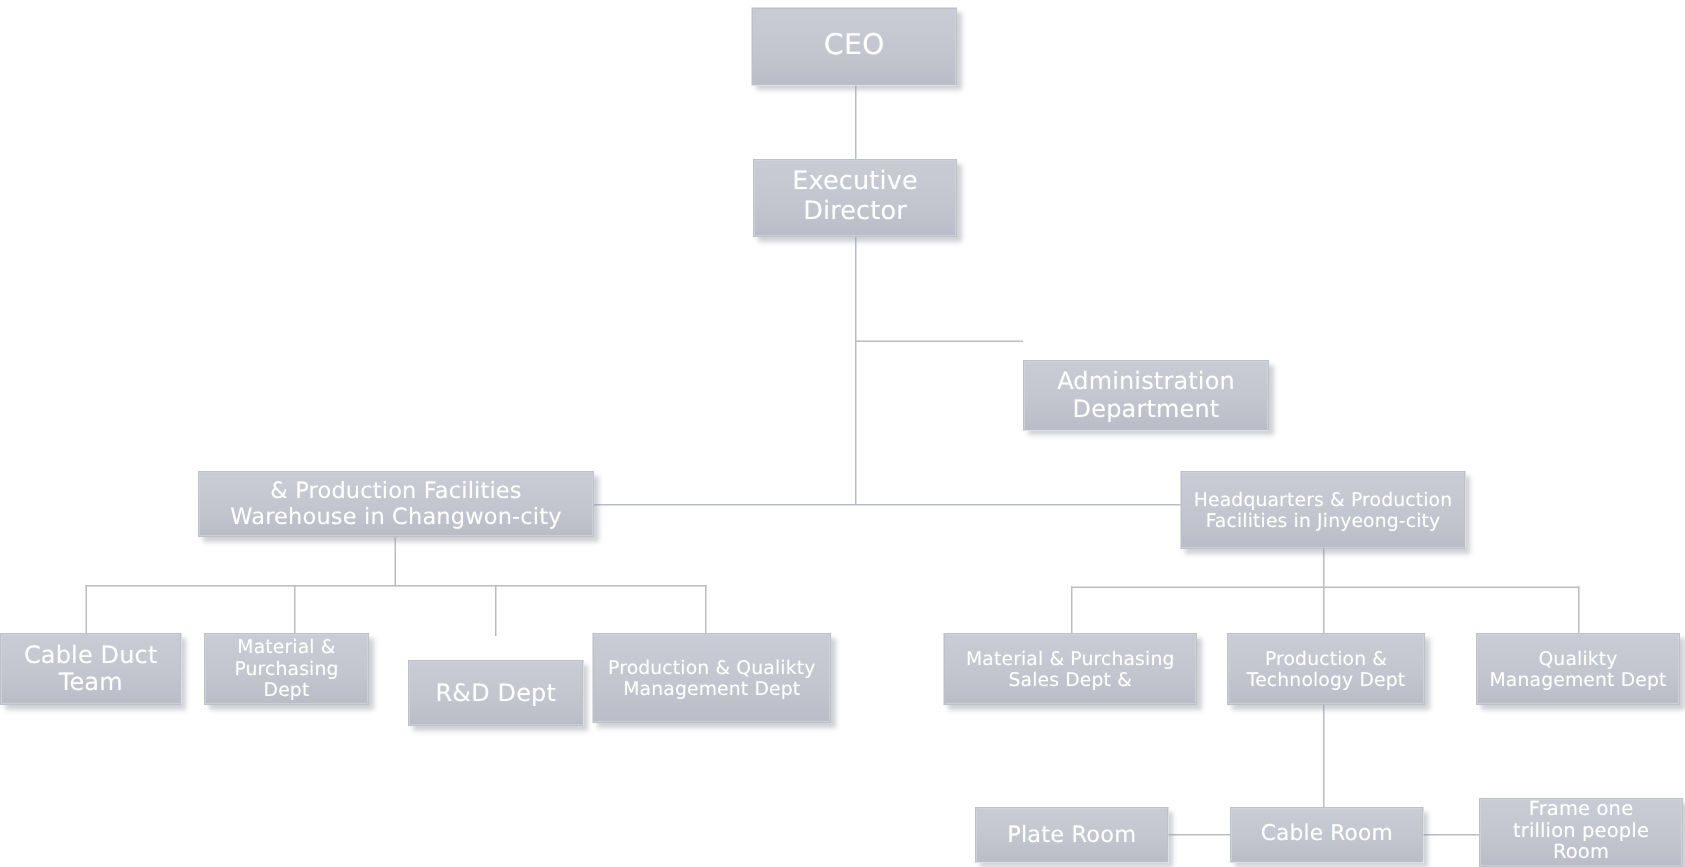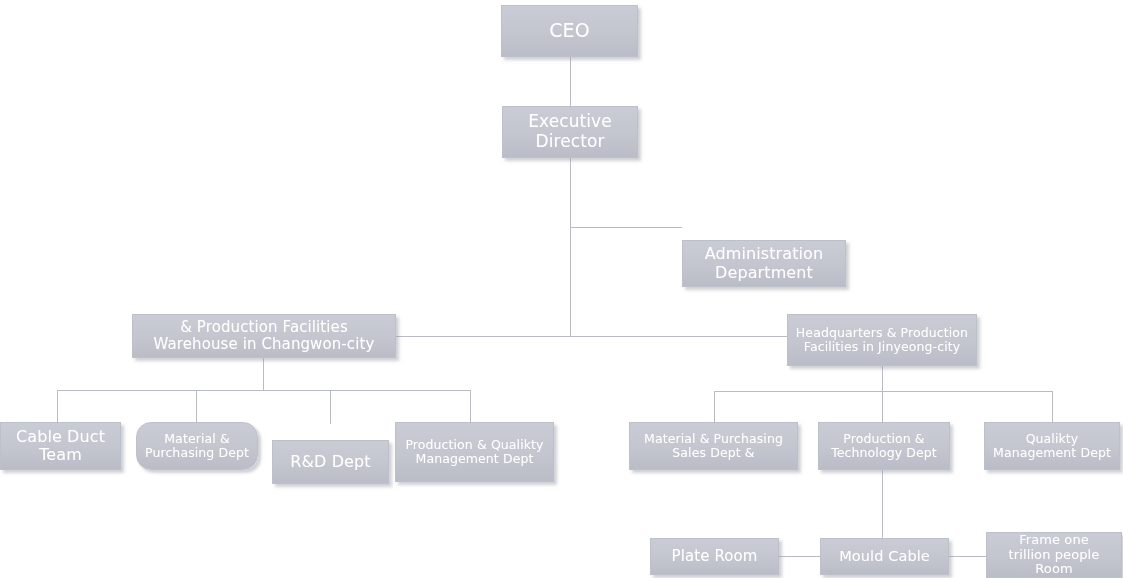--- a/index.html
+++ b/index.html
@@ -76,28 +76,28 @@
     <div class="node" style="left: 502px; top: 106px; width: 136px; height: 52px;"><span class="label" style="font-size: 17px;">Executive
 Director</span></div>
     <div class="node" style="left: 682px; top: 204px; width: 164px; height: 47px; margin-top: 36px;"><span class="label" style="font-size: 16px;">Administration
 Department</span></div>
     <div class="node" style="left: 132px; top: 314px; width: 264px; height: 44px;"><span class="label" style="font-size: 15px;">&amp; Production Facilities
 Warehouse in Changwon-city</span></div>
     <div class="node" style="left: 787px; top: 314px; width: 190px; height: 52px;"><span class="label" style="font-size: 12.5px;">Headquarters &amp; Production
 Facilities in Jinyeong-city</span></div>
     <div class="node" style="left: 0px; top: 422px; width: 121px; height: 48px;"><span class="label" style="font-size: 16px;">Cable Duct
 Team</span></div>
-    <div class="node" style="left: 136px; top: 422px; width: 122px; height: 48px; border-radius: 15px;"><span class="label" style="font-size: 12.5px;">Material &amp;
+    <div class="node" style="left: 136px; top: 422px; width: 110px; height: 48px;"><span class="label" style="font-size: 12.5px;">Material &amp;
 Purchasing Dept</span></div>
     <div class="node" style="left: 272px; top: 424px; width: 117px; height: 44px; margin-top: 16px;"><span class="label" style="font-size: 16px;">R&amp;D Dept</span></div>
     <div class="node" style="left: 395px; top: 422px; width: 159px; height: 60px;"><span class="label" style="font-size: 12.5px;">Production &amp; Qualikty
 Management Dept</span></div>
     <div class="node" style="left: 629px; top: 422px; width: 169px; height: 48px;"><span class="label" style="font-size: 12.5px;">Material &amp; Purchasing
 Sales Dept &amp;</span></div>
     <div class="node" style="left: 818px; top: 422px; width: 132px; height: 48px;"><span class="label" style="font-size: 12.5px;">Production &amp;
 Technology  Dept</span></div>
     <div class="node" style="left: 984px; top: 422px; width: 136px; height: 48px;"><span class="label" style="font-size: 12.5px;">Qualikty
 Management Dept</span></div>
     <div class="node" style="left: 650px; top: 538px; width: 129px; height: 37px;"><span class="label" style="font-size: 15px;">Plate Room</span></div>
-    <div class="node" style="left: 820px; top: 538px; width: 129px; height: 37px;"><span class="label" style="font-size: 14.5px;">Mould Cable</span></div>
+    <div class="node" style="left: 820px; top: 538px; width: 129px; height: 37px;"><span class="label" style="font-size: 14.5px;">Cable Room</span></div>
     <div class="node" style="left: 986px; top: 532px; width: 136px; height: 46px;"><span class="label" style="font-size: 13px;">Frame one
 trillion people Room</span></div>
   </div>
 
 </body></html>

